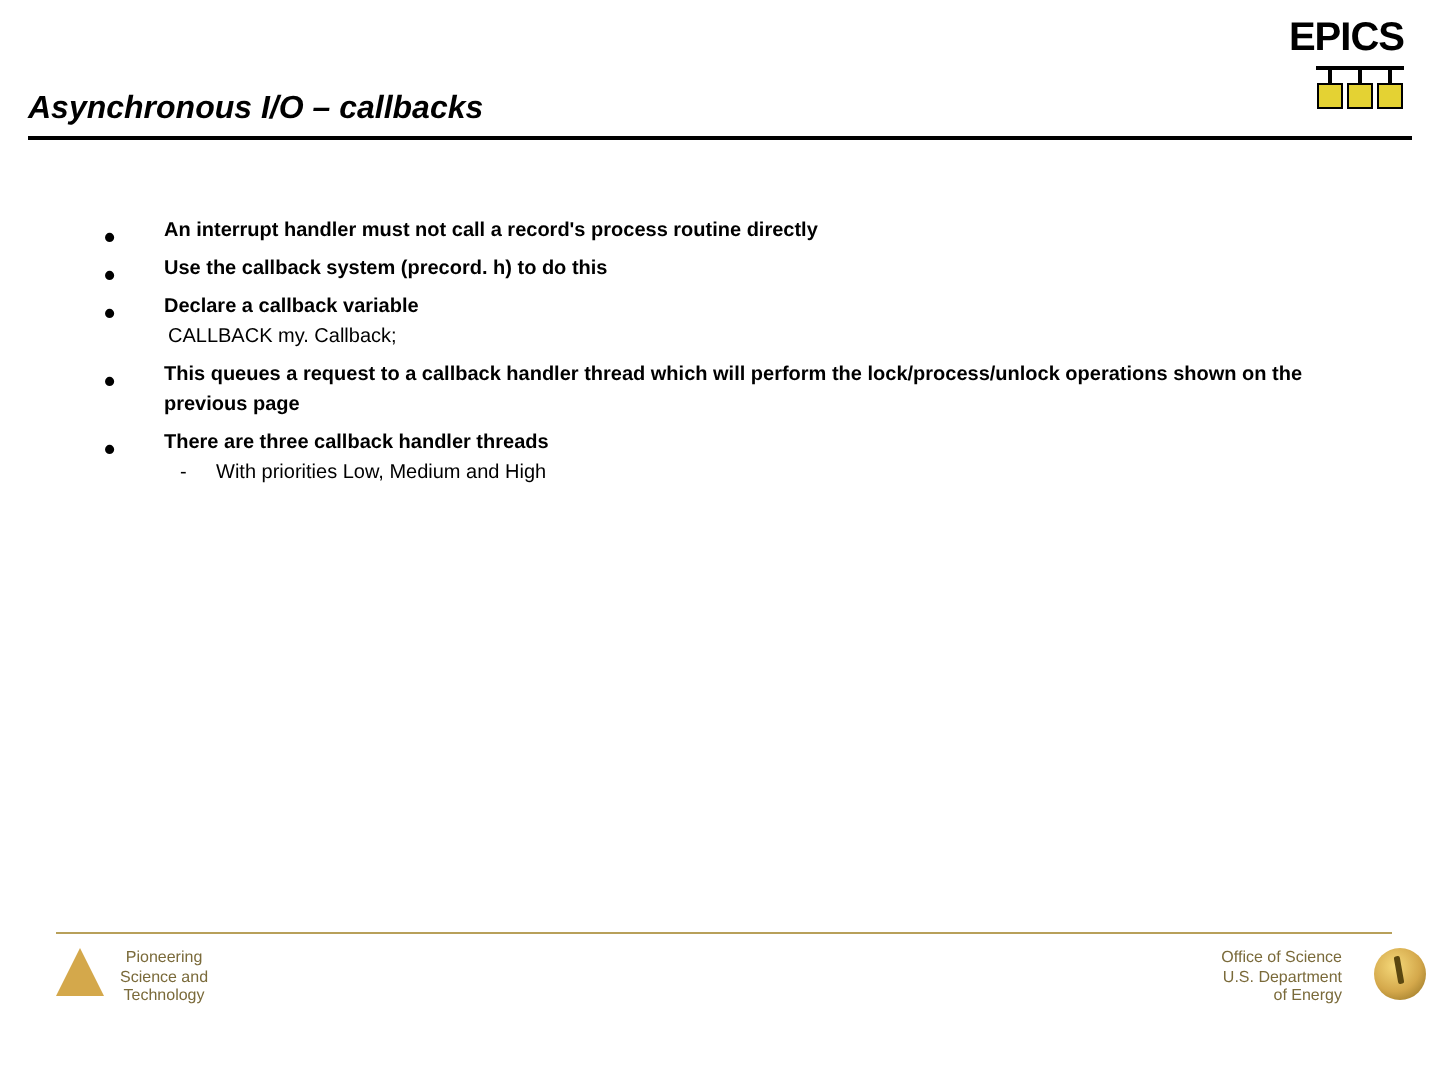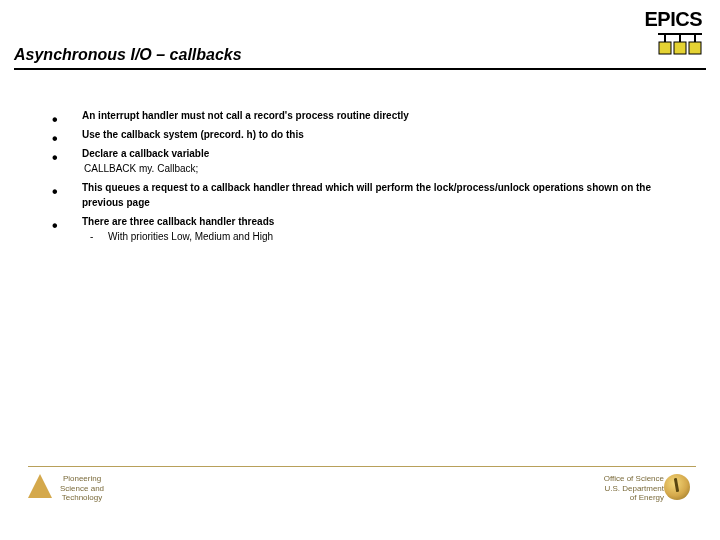--- a/index.html
+++ b/index.html
@@ -125,25 +125,25 @@
     clip-path: polygon(50% 0, 100% 100%, 0 100%);
   }
   .argonne-text {
     font-size: 8px;
     line-height: 1.2;
     color: #7a6a3a;
     text-align: center;
   }
   .osc-block {
     position: absolute;
-    right: 30px;
+    right: 7px;
     top: 8px;
     display: flex;
     align-items: flex-start;
-    gap: 0;
+    gap: 16px;
   }
   .osc-text {
     font-size: 8px;
     line-height: 1.2;
     color: #7a6a3a;
     text-align: right;
   }
   .osc-logo {
     width: 26px;
     height: 26px;

